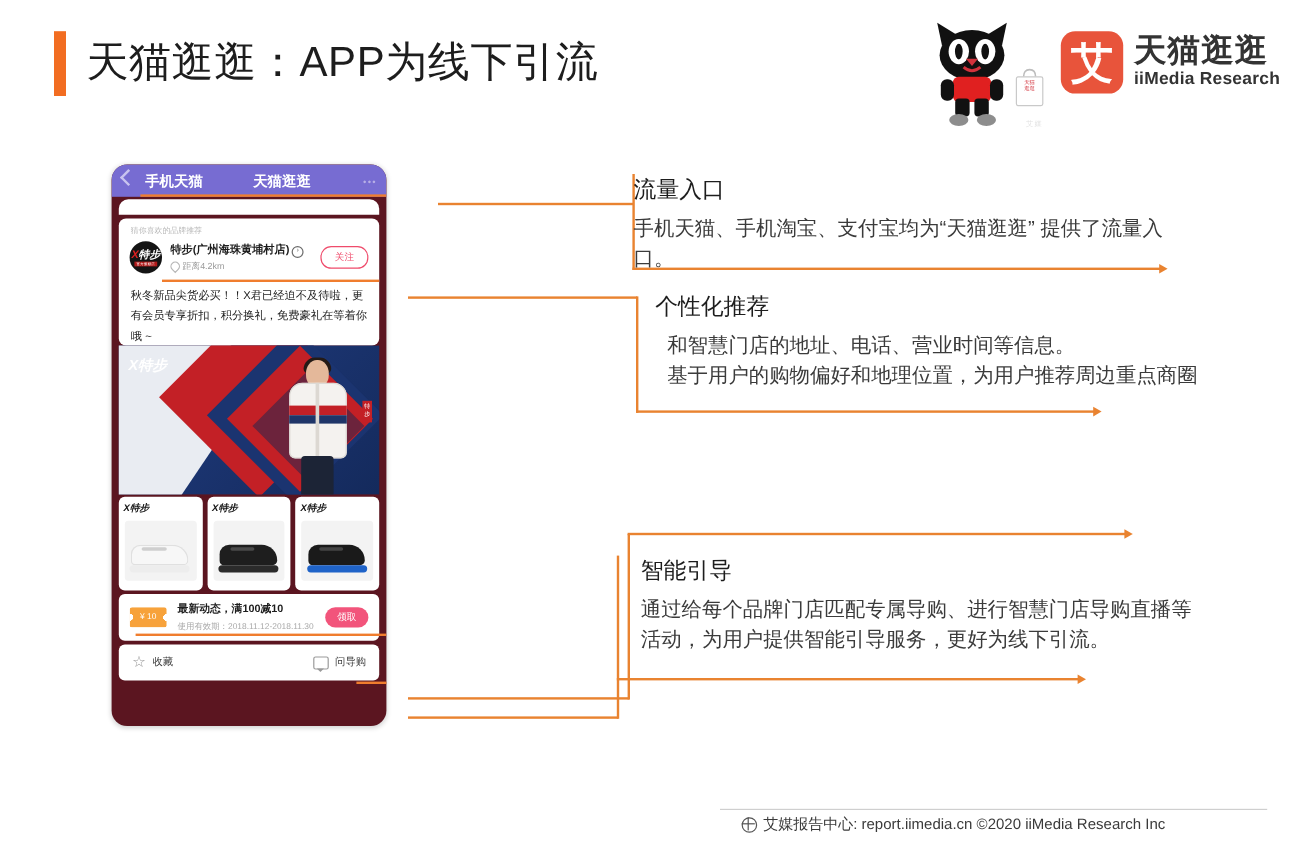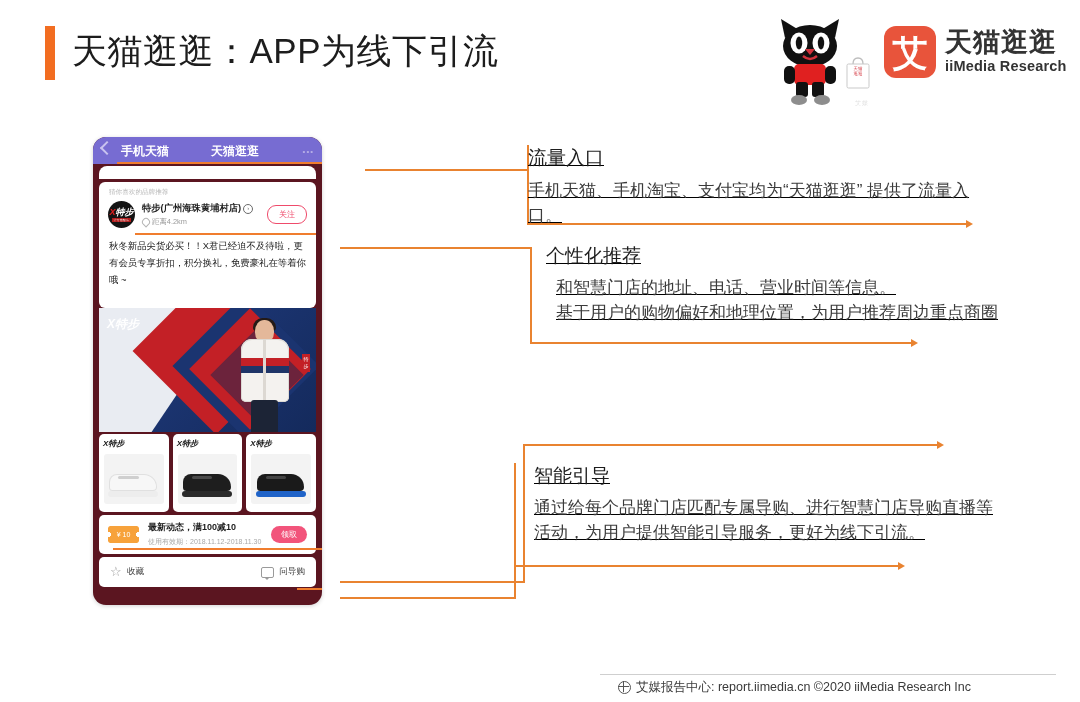--- a/index.html
+++ b/index.html
@@ -59,21 +59,21 @@
   #store-name .arrow-c{display:inline-block;width:8px;height:8px;border:1px solid #6b6b6b;
      border-radius:50%;font-size:6px;line-height:7px;text-align:center;color:#6b6b6b;
      font-weight:normal;vertical-align:1px;margin-left:2px;}
   #store-dist{font-size:7.4px;color:#9a9a9a;margin-top:2px;display:flex;align-items:center;gap:2px;}
   #pin-ic{width:6px;height:6px;border:1.2px solid #b5b5b5;border-radius:50% 50% 50% 0;
      transform:rotate(-45deg);display:inline-block;}
   #follow-btn{border:1px solid #ef4b6b;color:#ef4b6b;font-size:8px;border-radius:9px;
      padding:3px 11px;white-space:nowrap;}
   #store-underline{position:absolute;left:36px;right:-6px;bottom:-2px;height:2px;background:#F07D2E;}
 
-  #promo-text{font-size:9.4px;color:#1d1d1d;line-height:17px;padding:4px 10px 20px 10px;}
+  #promo-text{font-size:9.4px;color:#1d1d1d;line-height:17px;padding:4px 10px 0 10px;}
 
   
   #banner{margin:0 6px;height:124px;position:relative;overflow:hidden;
      background:linear-gradient(135deg,#20407e 0%,#1b3470 45%,#142a5c 100%);}
   #banner .diag-white{position:absolute;left:-40px;top:-30px;width:120px;height:190px;
      background:#e9ecf2;transform:rotate(34deg);}
   #banner .dia-red{position:absolute;left:58px;top:-16px;width:118px;height:118px;
      background:#c32026;transform:rotate(45deg);}
   #banner .dia-red2{position:absolute;left:95px;top:6px;width:104px;height:104px;
      background:#1b3470;transform:rotate(45deg);}
@@ -122,21 +122,21 @@
   #bottom-bar{margin:3px 6px 0 6px;background:#fff;border-radius:5px;height:30px;
      display:flex;align-items:center;justify-content:space-between;padding:0 11px;position:relative;}
   .bb-item{display:flex;align-items:center;gap:5px;font-size:8.6px;color:#3a3a3a;}
   #star-ic{width:12px;height:12px;color:#9a9a9a;font-size:13px;line-height:12px;}
   #chat-ic{width:11px;height:9px;border:1.2px solid #9a9a9a;border-radius:2px;position:relative;}
   #chat-ic:after{content:"";position:absolute;left:2px;bottom:-3.5px;border-left:3px solid transparent;
      border-right:3px solid transparent;border-top:3.5px solid #9a9a9a;}
   #bb-underline{position:absolute;left:198px;right:-8px;bottom:-3px;height:2.4px;background:#F07D2E;}
 
   
-  .ann{position:absolute;text-decoration:underline;}
+  .ann{position:absolute;}
   .ann-head{font-size:19px;color:#1d1d1d;white-space:nowrap;}
   .ann-body{font-size:17px;color:#3b3b3b;line-height:25px;}
   .bracket{position:absolute;border-left:2px solid #E98330;}
   .hline{position:absolute;height:2px;background:#E98330;}
   .arrow-head{position:absolute;width:0;height:0;border-top:4px solid transparent;
      border-bottom:4px solid transparent;border-left:7px solid #E98330;}
 
   
   #footer-rule{position:absolute;left:600px;top:674px;width:456px;height:1px;background:#cfcfcf;}
   #footer{position:absolute;left:618px;top:679px;font-size:12.5px;color:#3a3a3a;

